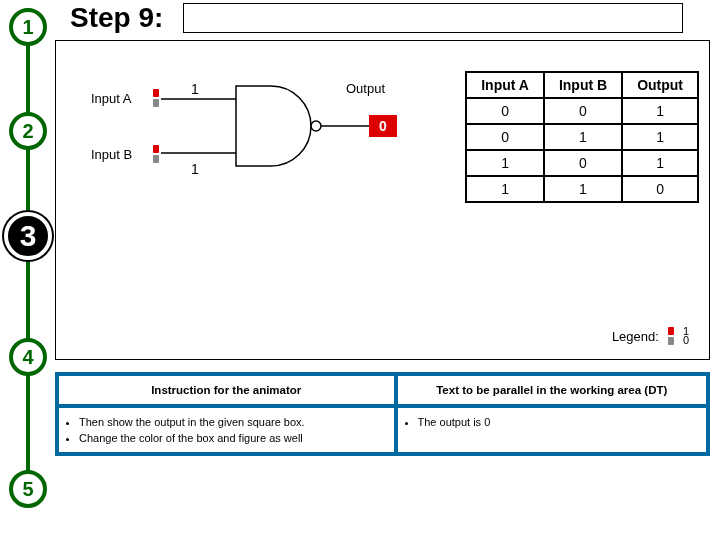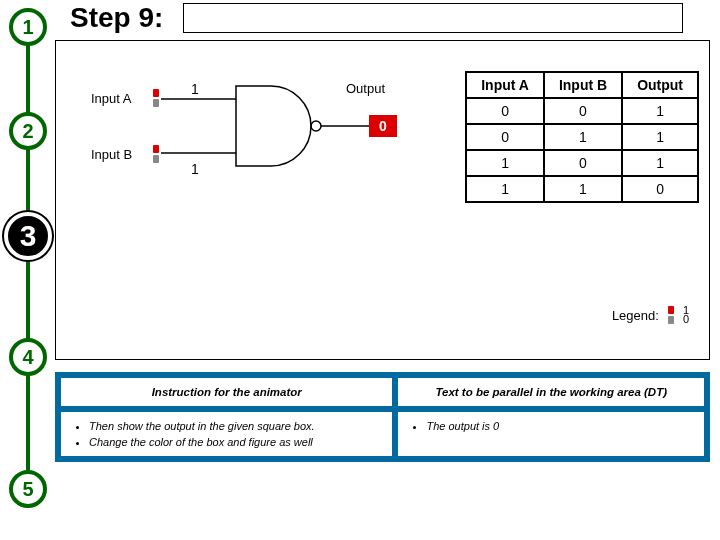--- a/index.html
+++ b/index.html
@@ -129,50 +129,49 @@
   .truth th, .truth td {
     border: 2px solid #000;
     padding: 4px 14px;
     text-align: center;
     font-weight: normal;
   }
   .truth th { font-weight: bold; }
   .legend {
     position: absolute;
     right: 20px;
-    bottom: 35px;
+    bottom: 14px;
     font-size: 13px;
     display: flex;
     align-items: center;
     gap: 8px;
   }
   .legend .toggle { margin-left: 0; }
   .legend-vals { font-size: 11px; line-height: 9px; }
   .instr {
     position: absolute;
     left: 55px;
     top: 372px;
     width: 655px;
     border-collapse: collapse;
     font-size: 11px;
   }
   .instr th, .instr td {
-    border: 6px solid #0369a1;
+    border: 4px solid #0369a1;
     vertical-align: top;
-    font-style: italic;
   }
   .instr th {
     padding: 8px 4px;
     text-align: center;
     font-weight: bold;
     font-size: 11.5px;
   }
   .instr td { padding: 4px 8px; }
   .instr ul { margin: 2px 0; padding-left: 12px; list-style: disc; }
-  .instr li { margin: 4px 8px; }
+  .instr li { margin: 4px 0; }
   .col1 { width: 52%; }
 </style>
 </head>
 <body>
 
 <div class="stepper">
   <div class="step-line"></div>
   <div class="step-node" style="top:4px">1</div>
   <div class="step-node" style="top:108px">2</div>
   <div class="step-node active" style="top:208px">3</div>

